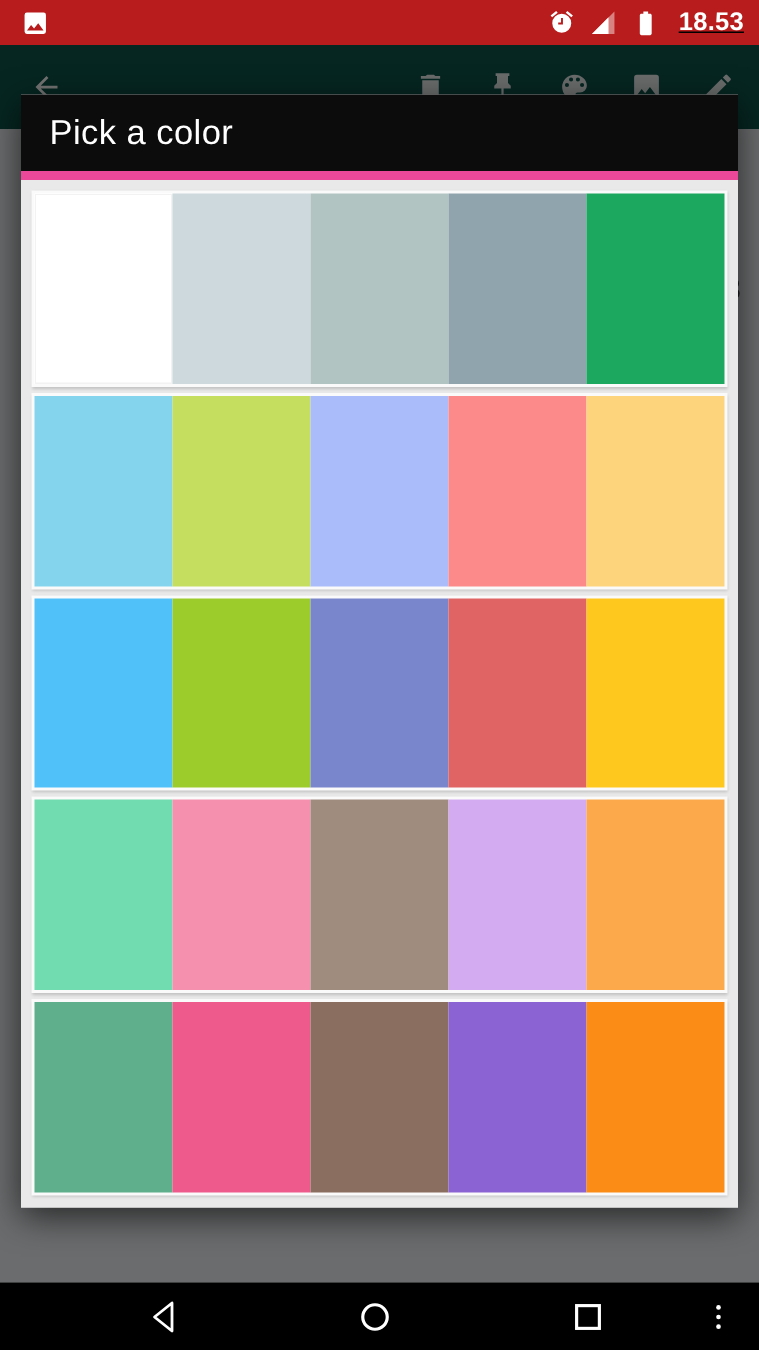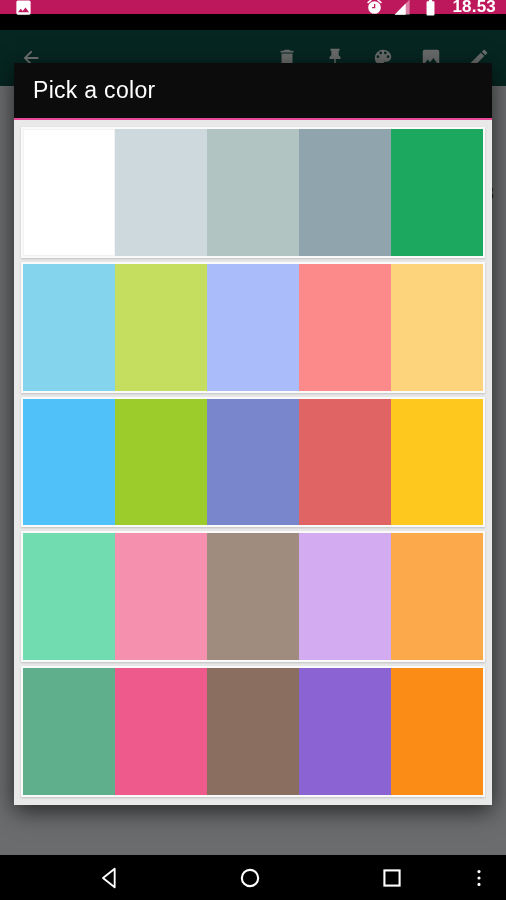--- a/index.html
+++ b/index.html
@@ -6,23 +6,24 @@
   html, body {
     width: 506px; height: 900px;
     background: #000;
     font-family: "Liberation Sans", sans-serif;
     overflow: hidden;
   }
   #screen { position: relative; width: 506px; height: 900px; background: #000; overflow: hidden; }
 
   
   .status-bar {
-    position: absolute; left: 0; top: 0; width: 506px; height: 14px;
-    background: #be185d; display: flex; align-items: center;
+    position: absolute; left: 0; top: 0; width: 506px; height: 30px;
+    background: #b91c1c; display: flex; align-items: center;
     padding: 0 10px 0 14px;
+    text-decoration: underline;
   }
   .status-left { display: flex; align-items: center; gap: 10px; }
   .status-right { margin-left: auto; display: flex; align-items: center; gap: 9px; }
   .sb-time { color: #fff; font-size: 17px; font-weight: bold; letter-spacing: .2px; margin-left: 3px; }
   .icn { display: inline-block; line-height: 0; }
 
   
   .app-root { position: absolute; left: 0; top: 30px; width: 506px; height: 825px; background: #e3e3e3; }
   .app-bar {
     position: absolute; left: 0; top: 0; width: 506px; height: 56px;
@@ -39,21 +40,21 @@
   .scrim { position: absolute; left: 0; top: 30px; width: 506px; height: 825px; background: rgba(0,0,0,.55); }
 
   
   .dialog {
     position: absolute; left: 14px; top: 63px; width: 478px; height: 742px;
     background: #fafafa;
     box-shadow: 0 6px 22px rgba(0,0,0,.65);
   }
   .dialog-title-bar {
     height: 57px; background: #0c0c0c; display: flex; align-items: center;
-    padding: 0 0 0 19px; border-bottom: 2px solid #ec4899;
+    padding: 0 0 0 19px; border-bottom: 6px solid #ec4899;
   }
   .dialog-title { color: #fff; font-size: 23px; letter-spacing: .3px; }
   .palette {
     height: 685px; padding: 7px 7px 8px 7px; background: #e9e9e9;
     display: flex; flex-direction: column; gap: 4px;
   }
   .palette-row {
     flex: 1; display: flex; gap: 0;
     background: #fafafa; padding: 2px;
     box-shadow: 0 1px 2px rgba(0,0,0,.18);

